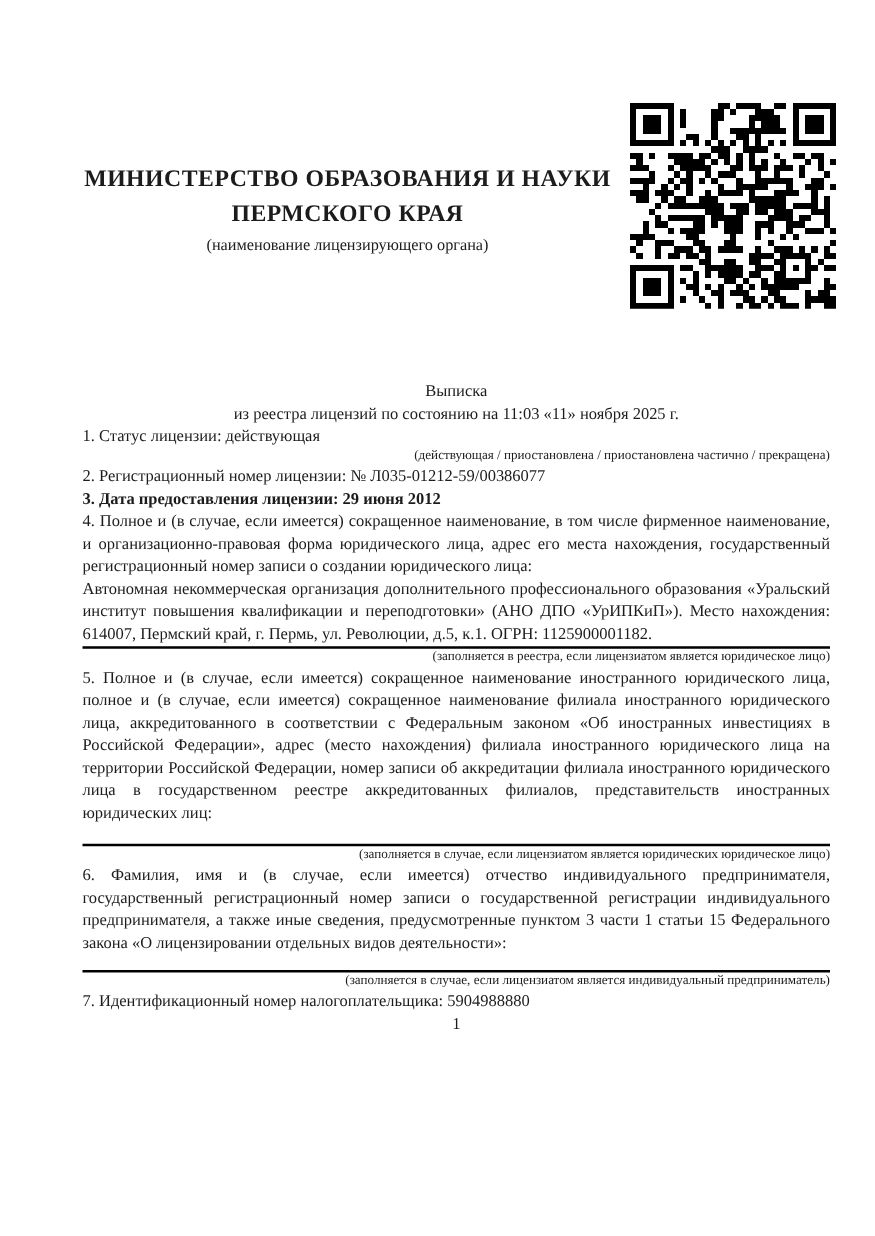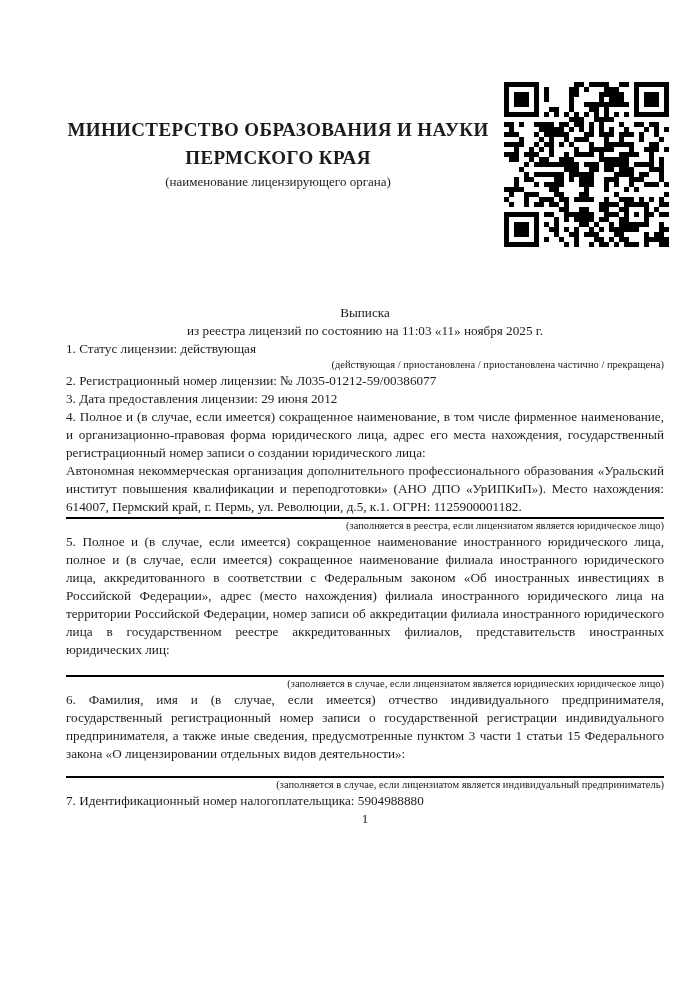--- a/index.html
+++ b/index.html
@@ -17,21 +17,21 @@
     position: absolute;
     left: 504px;
     top: 82px;
     width: 165px;
     height: 165px;
   }
   
   .header {
     position: absolute;
     left: 66px;
-    top: 116px;
+    top: 130px;
     width: 424px;
     text-align: center;
   }
   .ministry-line {
     font-weight: bold;
     font-size: 19px;
     line-height: 28px;
     letter-spacing: 0.4px;
     white-space: nowrap;
   }
@@ -58,21 +58,21 @@
     text-align: right;
   }
   .rule {
     border: 0;
     border-top: 2.5px solid #000000;
     margin: 2px 0 0 0;
   }
   .m-item1   { margin-top: 27px; }
   .m-cap1    { margin-top: 2px;  }
   .m-item2   { margin-top: 18px; }
-  .m-item3   { margin-top: 16px; }
+  .m-item3   { margin-top: 16px; font-weight: bold; }
   .m-item4   { margin-top: 13px; }
   .m-rule4   { margin-top: 1px;  }
   .m-cap4    { margin-top: 1px;  }
   .m-item5   { margin-top: 14px; }
   .m-rule5   { margin-top: 16px; }
   .m-cap5    { margin-top: 1px;  }
   .m-item6   { margin-top: 8px;  }
   .m-rule6   { margin-top: 13px; }
   .m-cap6    { margin-top: 1px;  }
   .m-item7   { margin-top: 19px; }

